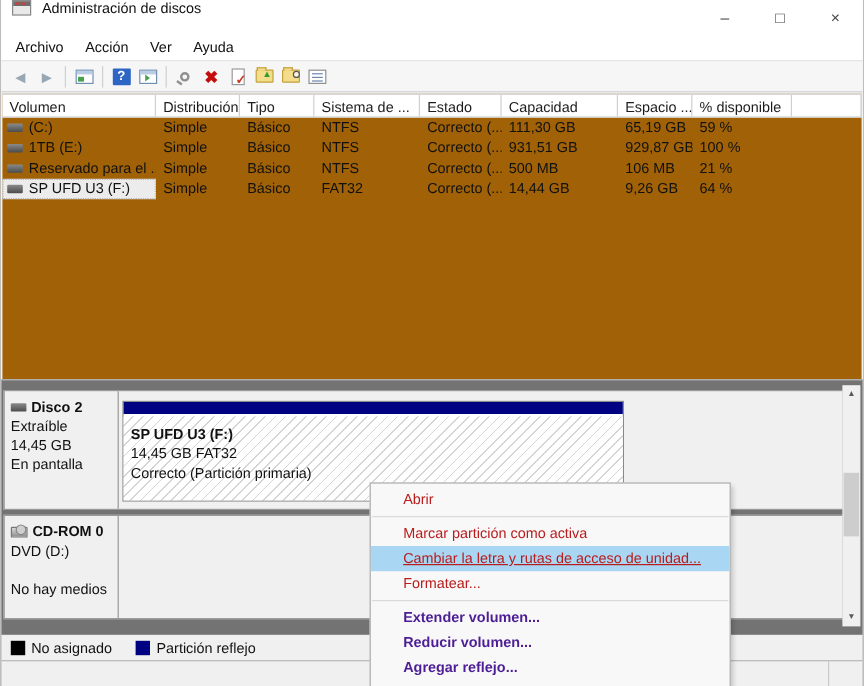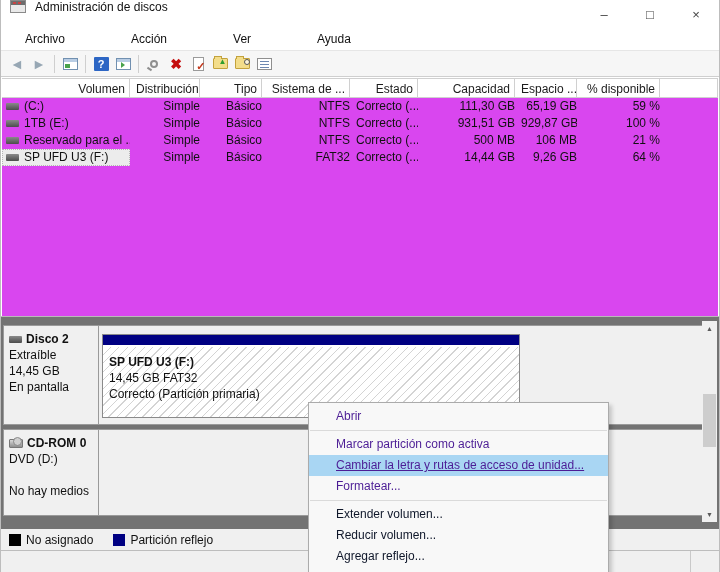--- a/index.html
+++ b/index.html
@@ -11,21 +11,21 @@
   }
   
   .titlebar { position:absolute; top:0; left:0; right:0; height:28px; background:#fff; display:flex; align-items:flex-start; }
   .app-icon { width:16px; height:13px; margin-left:9px; border:1px solid #8a8a8a; background:#e9e9e9; position:relative; }
   .app-icon::before { content:""; position:absolute; top:0; left:0; right:0; height:4px; background:#6d6d6d; }
   .app-icon::after { content:""; position:absolute; top:1px; left:2px; width:3px; height:2px; background:#c94343; box-shadow:5px 0 0 #c94343; }
   .title-text { margin-left:9px; font-size:12px; }
   .win-controls { margin-left:auto; display:flex; height:28px; }
   .win-btn { width:46px; height:28px; display:flex; align-items:center; justify-content:center; color:#444; font-size:13px; }
   
-  .menubar { position:absolute; top:28px; left:0; right:0; height:22px; background:#fff; display:flex; align-items:center; padding-left:15px;gap:48px; }
+  .menubar { position:absolute; top:28px; left:0; right:0; height:22px; background:#fff; display:flex; align-items:center; padding-left:3px; }
   .menu-item { padding:3px 9px; }
   
   .toolbar { position:absolute; top:50px; left:0; right:0; height:27px; background:#f6f6f6;
     border-top:1px solid #e6e6e6; border-bottom:1px solid #cfcfcf; display:flex; align-items:center; padding-left:5px; }
   .tb-btn { width:22px; height:22px; display:flex; align-items:center; justify-content:center; position:relative; }
   .tb-sep { width:1px; height:18px; background:#cfcfcf; margin:0 4px; }
   .glyph-arrow { color:#97a7b4; font-size:14px; }
   .icon-win { width:15px; height:12px; border:1px solid #7190b0; background:#fff; position:relative; }
   .icon-win::before { content:""; position:absolute; top:0; left:0; right:0; height:3px; background:#b9cde4; }
   .icon-win.tree::after { content:""; position:absolute; bottom:1px; left:1px; width:5px; height:4px; background:#49a24b; }
@@ -40,21 +40,21 @@
   .icon-doc { width:11px; height:14px; border:1px solid #9a9a9a; background:#fff; position:relative; }
   .icon-doc .chk { position:absolute; right:-3px; bottom:-3px; color:#c43a1e; font-weight:bold; font-size:11px; }
   .icon-folder { width:15px; height:11px; background:#f3dd8a; border:1px solid #c3a23c; border-radius:1px; position:relative; }
   .icon-folder::before { content:""; position:absolute; top:-3px; left:0; width:6px; height:2px; background:#f3dd8a; border:1px solid #c3a23c; border-bottom:none; }
   .icon-folder .up { position:absolute; right:0; top:-1px; color:#2f9e2f; font-size:8px; line-height:8px; }
   .icon-folder .mag { position:absolute; right:-1px; top:0px; width:6px; height:6px; border:1px solid #555; border-radius:50%; background:rgba(255,255,255,.7); }
   .icon-props { width:15px; height:12px; border:1px solid #8f8f8f; background:#fff; position:relative; }
   .icon-props::before { content:""; position:absolute; left:2px; top:2px; width:9px; height:1px; background:#6d87b0;
     box-shadow:0 3px 0 #6d87b0, 0 6px 0 #6d87b0; }
   
-  .listview { position:absolute; top:78px; left:1px; right:1px; height:238px; background:#d946ef;text-align:right; }
+  .listview { position:absolute; top:78px; left:1px; right:1px; height:238px; background:#a16207; }
   .lv-header { display:flex; height:20px; border-top:1px solid #d0d0d0; border-bottom:1px solid #d0d0d0; background:#fff; }
   .lv-h { padding:3px 4px 0 6px; border-right:1px solid #d0d0d0; white-space:nowrap; overflow:hidden; color:#1c1c1c; }
   .lv-row { display:flex; height:17px; align-items:center; }
   .lv-c { padding-left:6px; white-space:nowrap; overflow:hidden; height:17px; line-height:17px; }
   .lv-c.first { display:flex; align-items:center; gap:5px; padding-left:4px; }
   .lv-row.selected .first { background:#ececec; outline:1px dotted #b5b5b5; outline-offset:-1px; }
   .disk-mini { width:13px; height:7px; min-width:13px; background:linear-gradient(#8a8a8a,#4c4c4c); border-radius:1px; }
   .cw0{width:128px;} .cw1{width:70px;} .cw2{width:62px;} .cw3{width:88px;}
   .cw4{width:68px;} .cw5{width:97px;} .cw6{width:62px;} .cw7{width:83px;} .cwf{flex:1;}
   
@@ -80,23 +80,23 @@
   .vs-thumb { position:absolute; left:1px; width:13px; top:73px; height:53px; background:#cdcdcd; }
   
   .legend { position:absolute; left:0; right:0; top:212px; height:22px; display:flex; align-items:center; padding-left:8px; border-bottom:1px solid #bdbdbd; background:#f0f0f0; }
   .swatch { width:12px; height:12px; margin-right:5px; }
   .legend-label { margin-right:20px; }
   .bottom-strip { position:absolute; left:0; right:0; top:234px; bottom:0; background:#f0f0f0; }
   .grip-line { position:absolute; top:0; bottom:0; right:28px; width:1px; background:#c9c9c9; }
   
   .context-menu { position:absolute; left:307px; top:402px; width:301px; height:190px; background:#f8f8f8;
     border:1px solid #ababab; box-shadow:3px 3px 4px rgba(0,0,0,0.18); padding-top:3px; z-index:50; }
-  .cm-item { height:21px; line-height:21px; padding-left:27px; color:#4c1d95; white-space:nowrap; }
+  .cm-item { height:21px; line-height:21px; padding-left:27px; color:#b91c1c; white-space:nowrap; }
   .cm-item.hl { background:#a9d6f3;text-decoration:underline; }
-  .cm-item.disabled { color:#0f172a; }
+  .cm-item.disabled { color:#4c1d95;font-weight:bold; }
   .cm-sep { height:1px; background:#dadada; margin:3px 1px; }
 </style>
 </head>
 <body>
 
 <div class="titlebar">
   <div class="app-icon"></div>
   <div class="title-text">Administración de discos</div>
   <div class="win-controls">
     <div class="win-btn">–</div>

